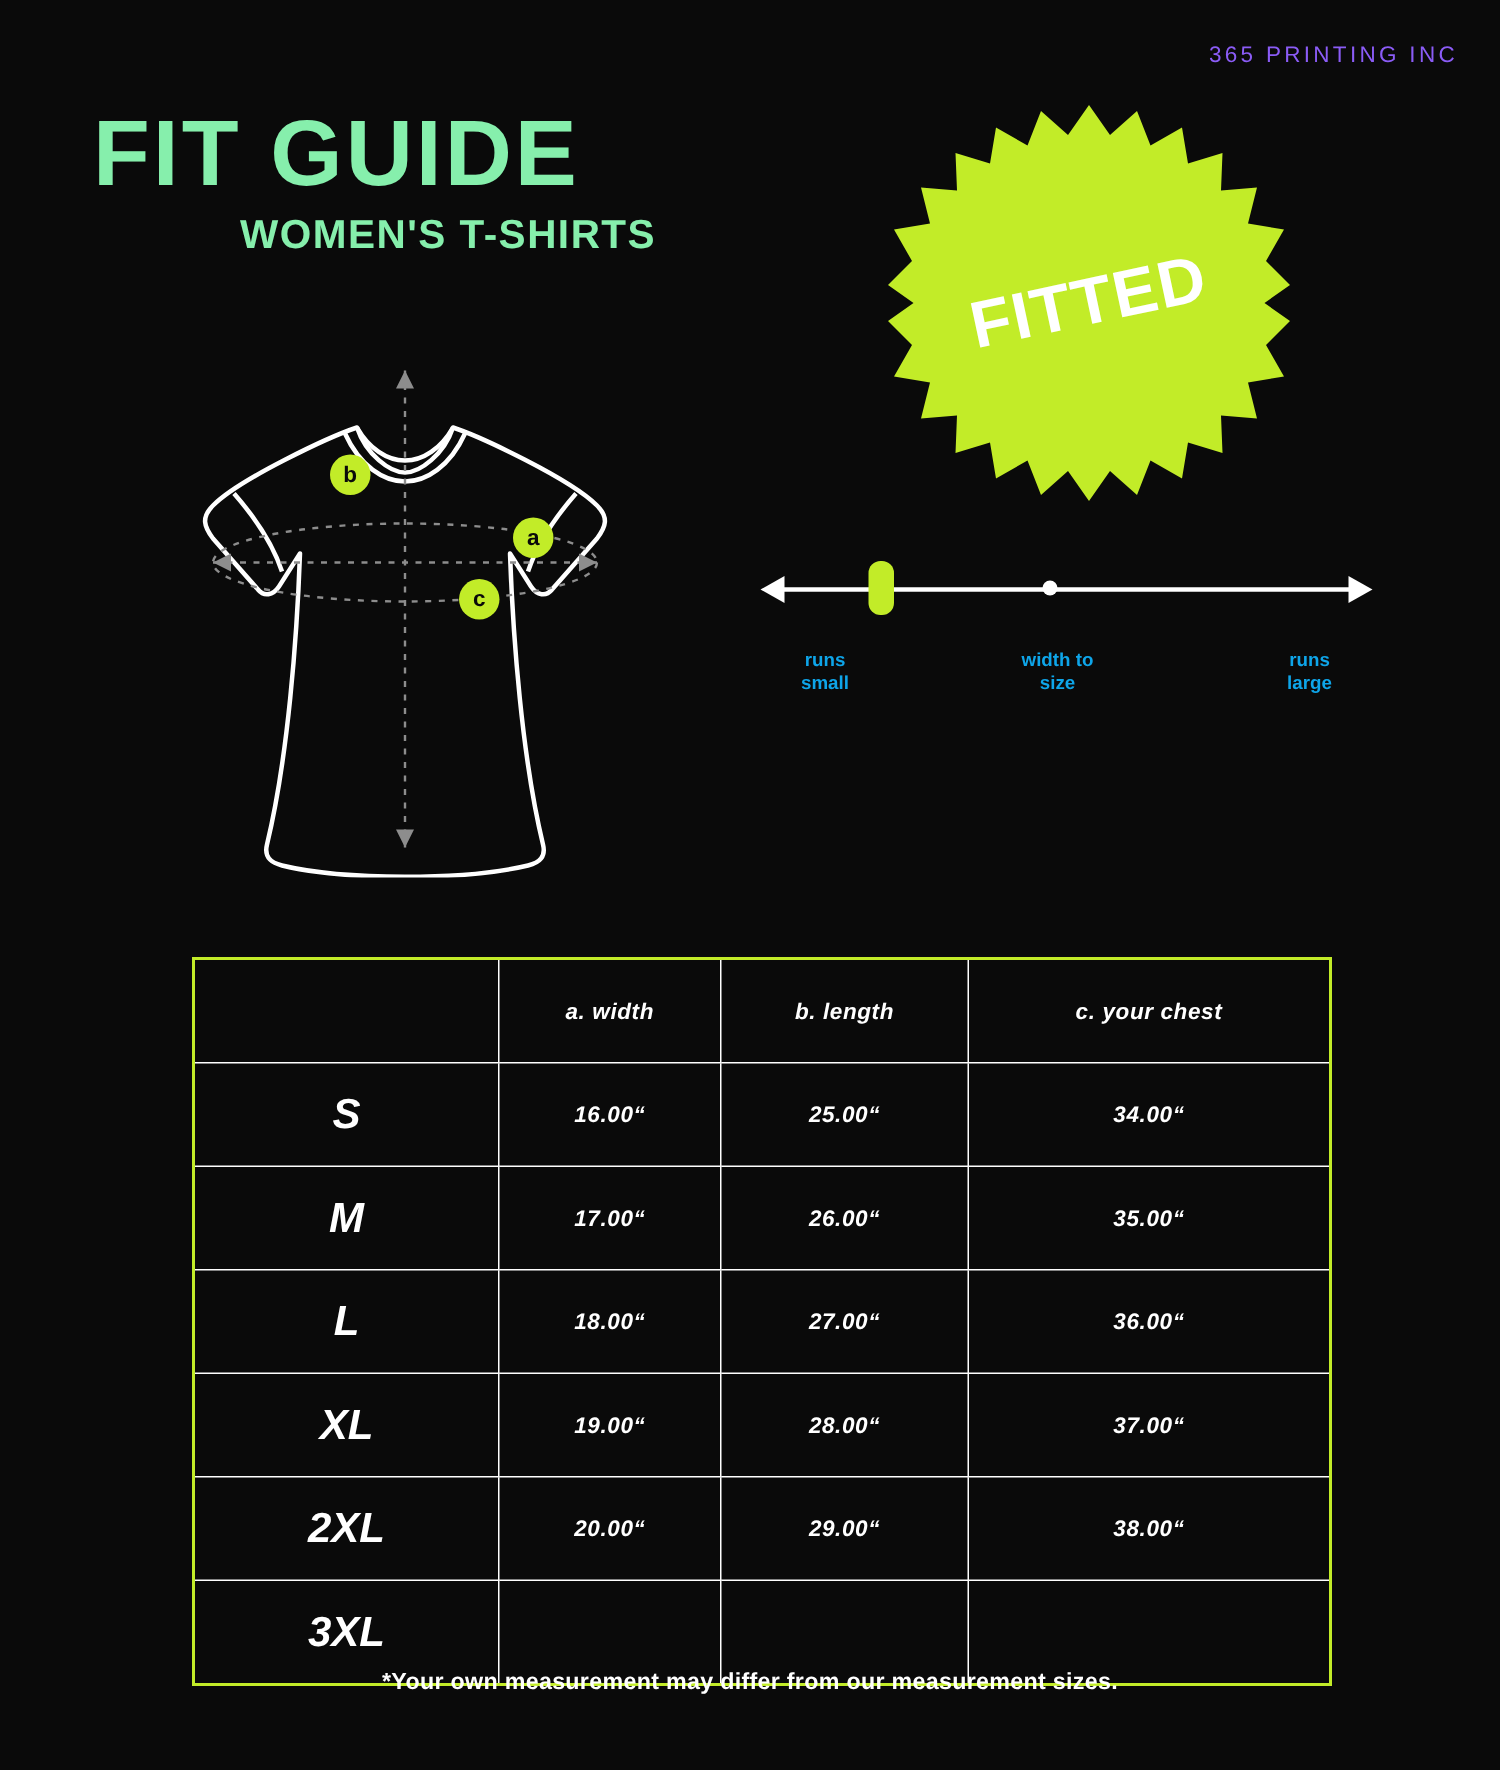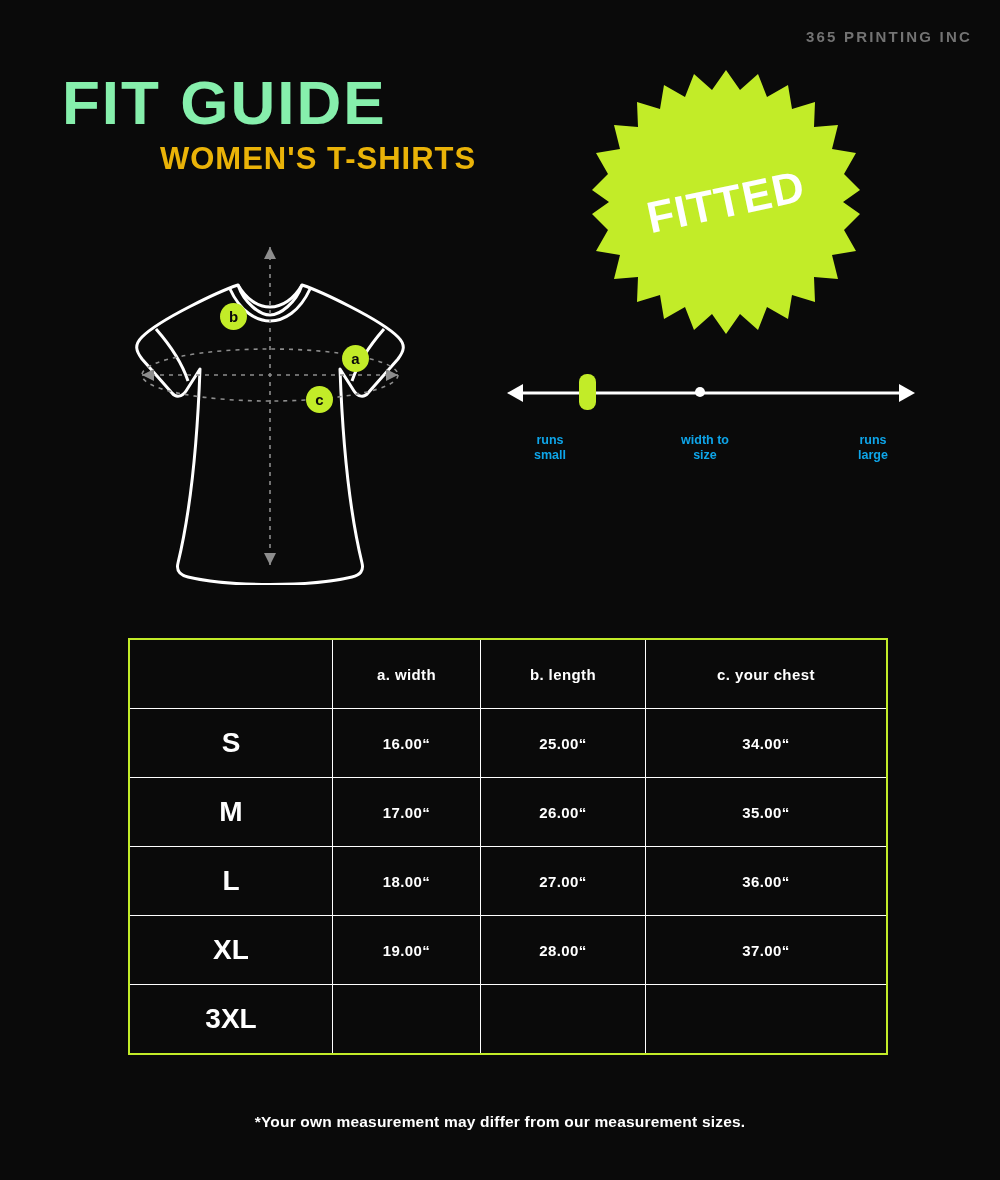--- a/index.html
+++ b/index.html
@@ -13,42 +13,42 @@
     position: relative;
     font-family: "Liberation Sans", sans-serif;
     color: #ffffff;
     overflow: hidden;
   }
   .brand {
     position: absolute;
     top: 28px;
     right: 28px;
     font-size: 15px;
-    font-weight: bold;
+    font-weight: normal;
     letter-spacing: 2.2px;
-    color: #737373;
+    color: #8b5cf6;
   }
   .title {
     position: absolute;
     left: 62px;
     top: 72px;
     font-size: 62px;
     font-weight: bold;
     letter-spacing: 2px;
     color: #86efac;
     line-height: 1;
   }
   .subtitle {
     position: absolute;
     left: 160px;
     top: 143px;
-    font-size: 31px;
+    font-size: 27px;
     font-weight: bold;
     letter-spacing: 1px;
-    color: #eab308;
+    color: #86efac;
     line-height: 1;
   }
 
   
   .shirt-wrap {
     position: absolute;
     left: 120px;
     top: 225px;
     width: 360px;
     height: 360px;
@@ -134,20 +134,21 @@
   .cap-large { left: 818px; top: 433px; width: 110px; }
 
   
   .table {
     position: absolute;
     left: 128px;
     top: 638px;
     width: 760px;
     border-collapse: collapse;
     border: 2px solid #c2ec28;
+    font-style: italic;
   }
   .table td, .table th {
     border: 1px solid #ffffff;
     text-align: center;
     color: #ffffff;
   }
   .table tr:first-child th {
     border-top: none;
   }
   .table thead th {
@@ -274,20 +275,26 @@
       <td class="val-cell">27.00“</td>
       <td class="val-cell">36.00“</td>
     </tr>
     <tr>
       <td class="size-cell">XL</td>
       <td class="val-cell">19.00“</td>
       <td class="val-cell">28.00“</td>
       <td class="val-cell">37.00“</td>
     </tr>
     <tr>
+      <td class="size-cell">2XL</td>
+      <td class="val-cell">20.00“</td>
+      <td class="val-cell">29.00“</td>
+      <td class="val-cell">38.00“</td>
+    </tr>
+    <tr>
       <td class="size-cell">3XL</td>
       <td class="val-cell"></td>
       <td class="val-cell"></td>
       <td class="val-cell"></td>
     </tr>
   </tbody>
 </table>
 
 <div class="footnote">*Your own measurement may differ from our measurement sizes.</div>
 

